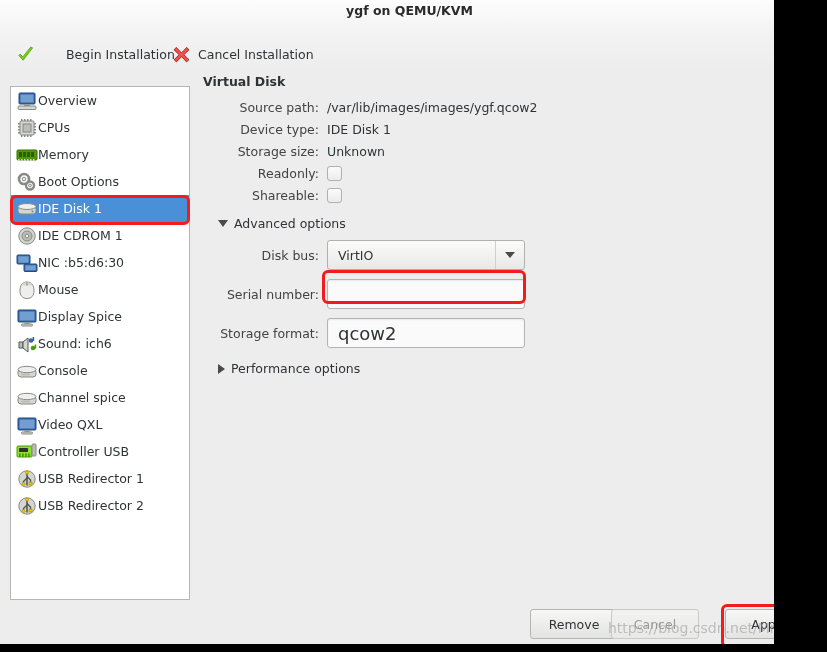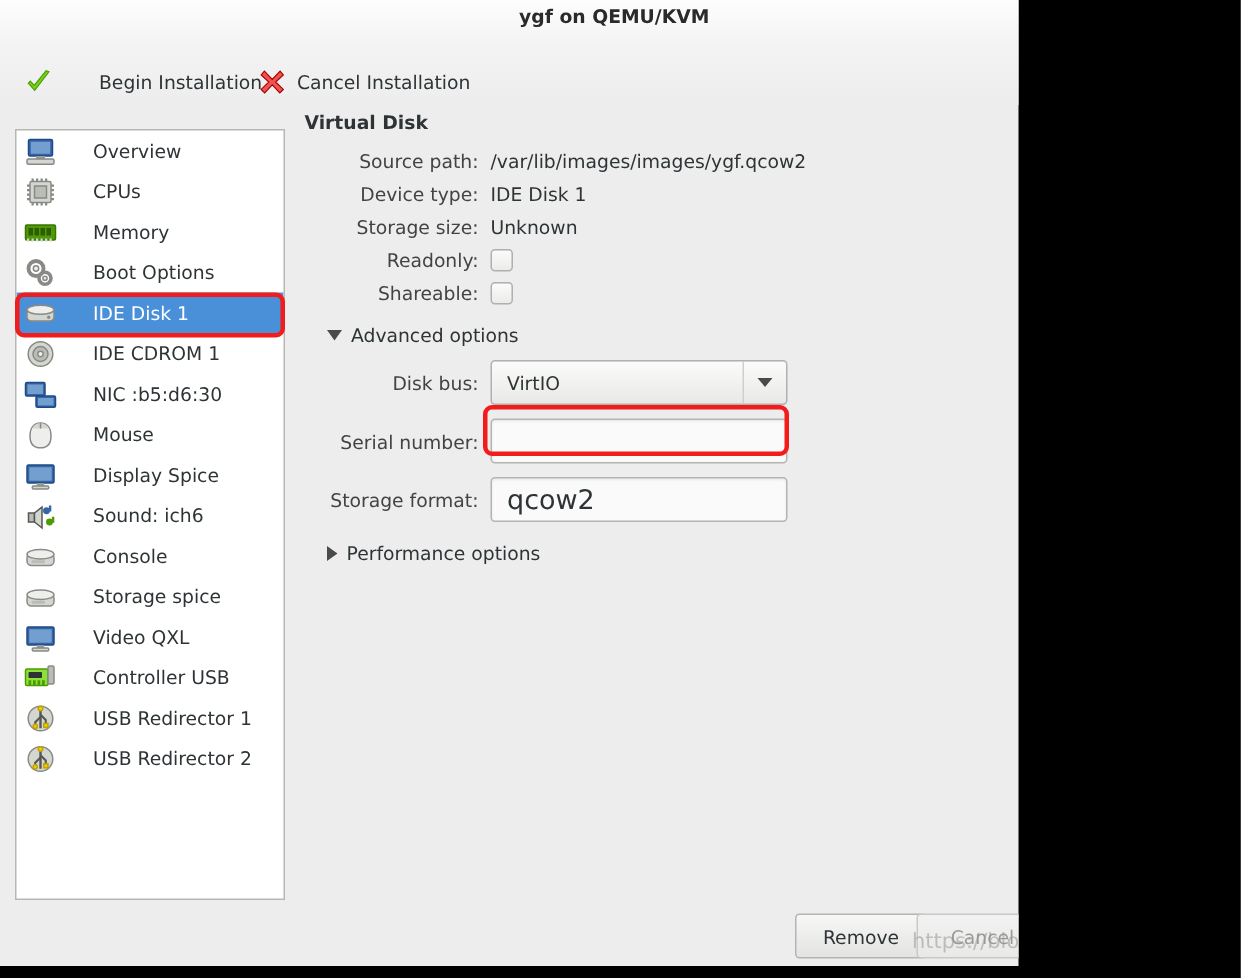--- a/index.html
+++ b/index.html
@@ -9,21 +9,21 @@
     background: #000;
   }
   body {
     font-family: "DejaVu Sans", "Liberation Sans", sans-serif;
     font-size: 12px;
     color: #2e3436;
   }
   .window {
     position: absolute;
     left: 0; top: 0;
-    width: 679px; height: 644px;
+    width: 774px; height: 644px;
     background: #ededed;
     overflow: hidden;
   }
   
   .topgrad {
     position: absolute; left:0; top:0; width: 819px; height: 70px;
     background: linear-gradient(to bottom, #fdfdfd 0%, #f3f3f3 45%, #ededed 100%);
   }
   .titlebar {
     position: absolute;
@@ -57,21 +57,21 @@
     background: #ffffff;
     border: 1px solid #b6b6b3;
     overflow: hidden;
     box-sizing: border-box;
   }
   .srow {
     display: flex;
     align-items: center;
     height: 27px;
     padding-left: 5px;
-    gap: 24px;
+    gap: 0;
     box-sizing: border-box;
     cursor: default;
   }
   .srow.selected { background: #4a90d9; }
   .srow.selected .slabel { color: #ffffff; }
   .slabel { font-size: 12.5px; color: #2e3436; white-space: nowrap; }
   .sicon { width: 22px; height: 20px; flex: 0 0 22px; display:block; }
 
   .addhw {
     position: absolute;
@@ -336,21 +336,21 @@
             <rect x="5" y="12.5" width="9" height="2" rx="0.8" fill="#babdb6"></rect>
           </svg></span>
         <span class="slabel">Console</span>
       </div>
       <div class="srow">
         <span class="sicon"><svg viewBox="0 0 22 20" width="22" height="20">
             <rect x="2" y="8" width="18" height="8" rx="3" fill="#d3d7cf" stroke="#888a85"></rect>
             <ellipse cx="11" cy="8.5" rx="9" ry="3.2" fill="#eeeeec" stroke="#888a85"></ellipse>
             <rect x="5" y="12.5" width="9" height="2" rx="0.8" fill="#babdb6"></rect>
           </svg></span>
-        <span class="slabel">Storage spice</span>
+        <span class="slabel">Channel spice</span>
       </div>
       <div class="srow">
         <span class="sicon"><svg viewBox="0 0 22 20" width="22" height="20">
             <rect x="2" y="3" width="18" height="12" rx="1" fill="#3465a4" stroke="#204a87"></rect>
             <rect x="3.5" y="4.5" width="15" height="9" fill="#729fcf"></rect>
             <rect x="8.5" y="15" width="5" height="2" fill="#9a9a98"></rect>
             <rect x="5.5" y="17" width="11" height="2" rx="0.8" fill="#d3d7cf" stroke="#888a85"></rect>
           </svg></span>
         <span class="slabel">Video QXL</span>
       </div>

